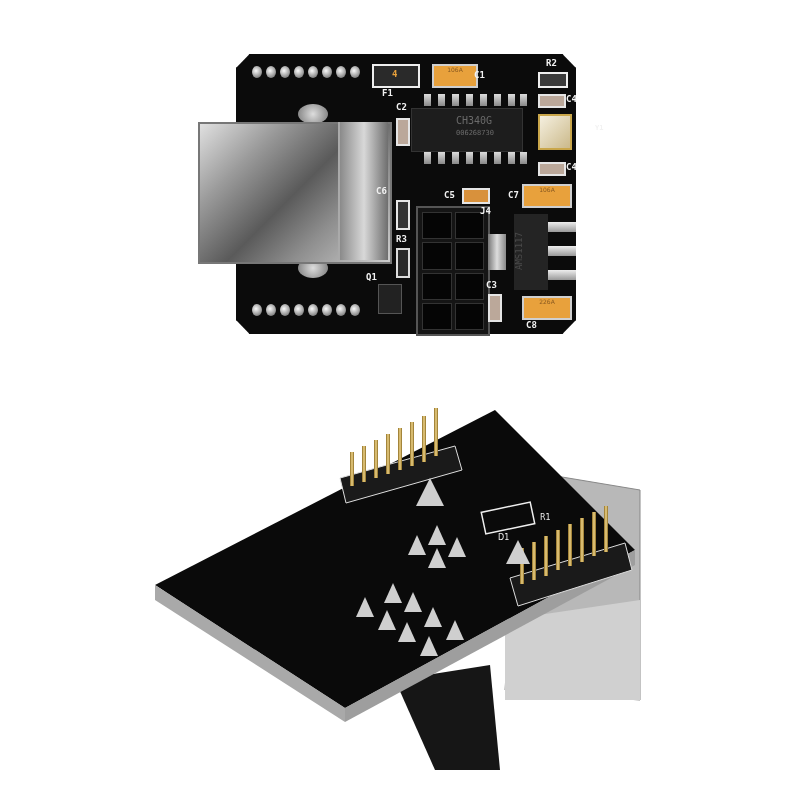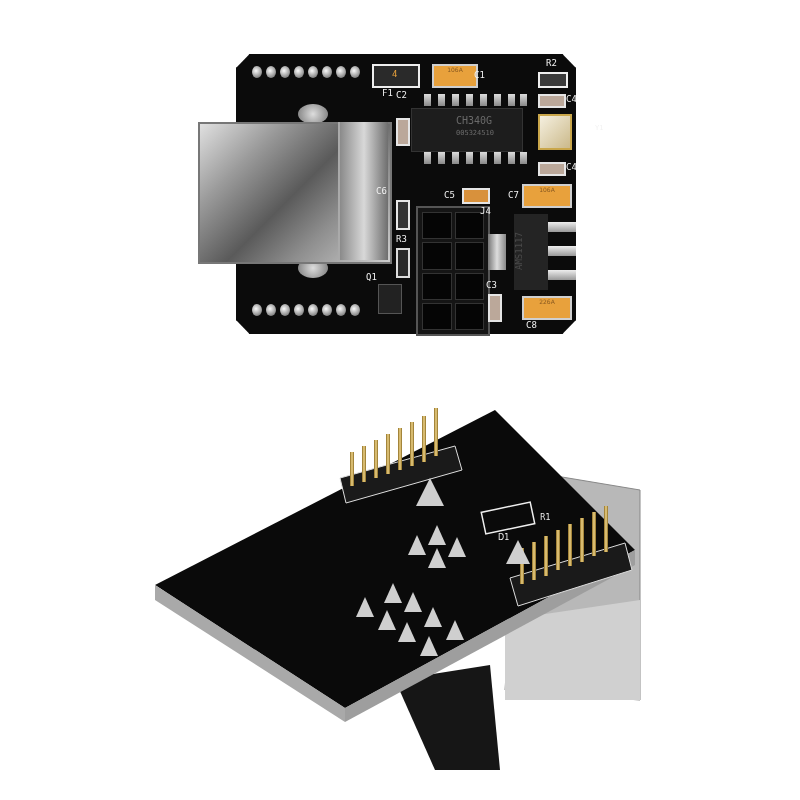--- a/index.html
+++ b/index.html
@@ -5,21 +5,21 @@
   html, body { margin:0; padding:0; background:#ffffff; }
   body { width:800px; height:800px; position:relative; overflow:hidden; font-family:"DejaVu Sans", sans-serif; }
   .abs { position:absolute; }
   
   .board-top {
     left:236px; top:54px; width:340px; height:280px;
     background:#0b0b0b;
     clip-path: polygon(4% 0, 96% 0, 100% 5%, 100% 95%, 96% 100%, 4% 100%, 0 95%, 0 5%);
     box-shadow: 0 0 0 1px #222;
   }
-  .silk { color:#f2f2f2; font-weight:normal; font-size:9px; position:absolute; font-family:"DejaVu Sans Mono", monospace; }
+  .silk { color:#f2f2f2; font-weight:bold; font-size:9px; position:absolute; font-family:"DejaVu Sans Mono", monospace; }
   .pad-row { position:absolute; display:flex; gap:4px; }
   .pad { width:10px; height:12px; border-radius:50%; background:radial-gradient(circle at 40% 40%, #fafafa, #9a9a9a 60%, #555); }
   .usb-b {
     left:198px; top:122px; width:190px; height:138px;
     background:linear-gradient(135deg,#e0e0e0 0%,#9a9a9a 25%,#5a5a5a 50%,#8e8e8e 70%,#cfcfcf 100%);
     border:2px solid #777;
   }
   .usb-b-front {
     left:338px; top:122px; width:48px; height:138px;
     background:linear-gradient(90deg,#8a8a8a,#d8d8d8,#6e6e6e);
@@ -72,26 +72,26 @@
 
 <div class="abs tant" style="left:432px;top:64px;width:42px;height:20px;"><span>106A</span></div>
 <span class="silk" style="left:474px;top:70px;">C1</span>
 
 <span class="silk" style="left:546px;top:58px;">R2</span>
 <div class="abs" style="left:538px;top:72px;width:26px;height:12px;background:#3a3a3a;border:2px solid #eee;"></div>
 
 <div class="abs smd" style="left:538px;top:94px;width:24px;height:10px;"></div>
 <span class="silk" style="left:566px;top:94px;">C4</span>
 
-<span class="silk" style="left:396px;top:90px;">C2</span>
+<span class="silk" style="left:396px;top:102px;">C2</span>
 <div class="abs smd" style="left:396px;top:118px;width:10px;height:24px;"></div>
 
 <div class="abs chip" style="left:411px;top:108px;width:110px;height:42px;">
   <div style="position:absolute;left:44px;top:6px;font-size:10px;">CH340G</div>
-  <div style="position:absolute;left:44px;top:20px;font-size:7px;">005324510</div>
+  <div style="position:absolute;left:44px;top:20px;font-size:7px;">006268730</div>
 </div>
 
 <div class="leg" style="left:424px;top:94px;"></div>
 <div class="leg" style="left:438px;top:94px;"></div>
 <div class="leg" style="left:452px;top:94px;"></div>
 <div class="leg" style="left:466px;top:94px;"></div>
 <div class="leg" style="left:480px;top:94px;"></div>
 <div class="leg" style="left:494px;top:94px;"></div>
 <div class="leg" style="left:508px;top:94px;"></div>
 <div class="leg" style="left:520px;top:94px;"></div>

